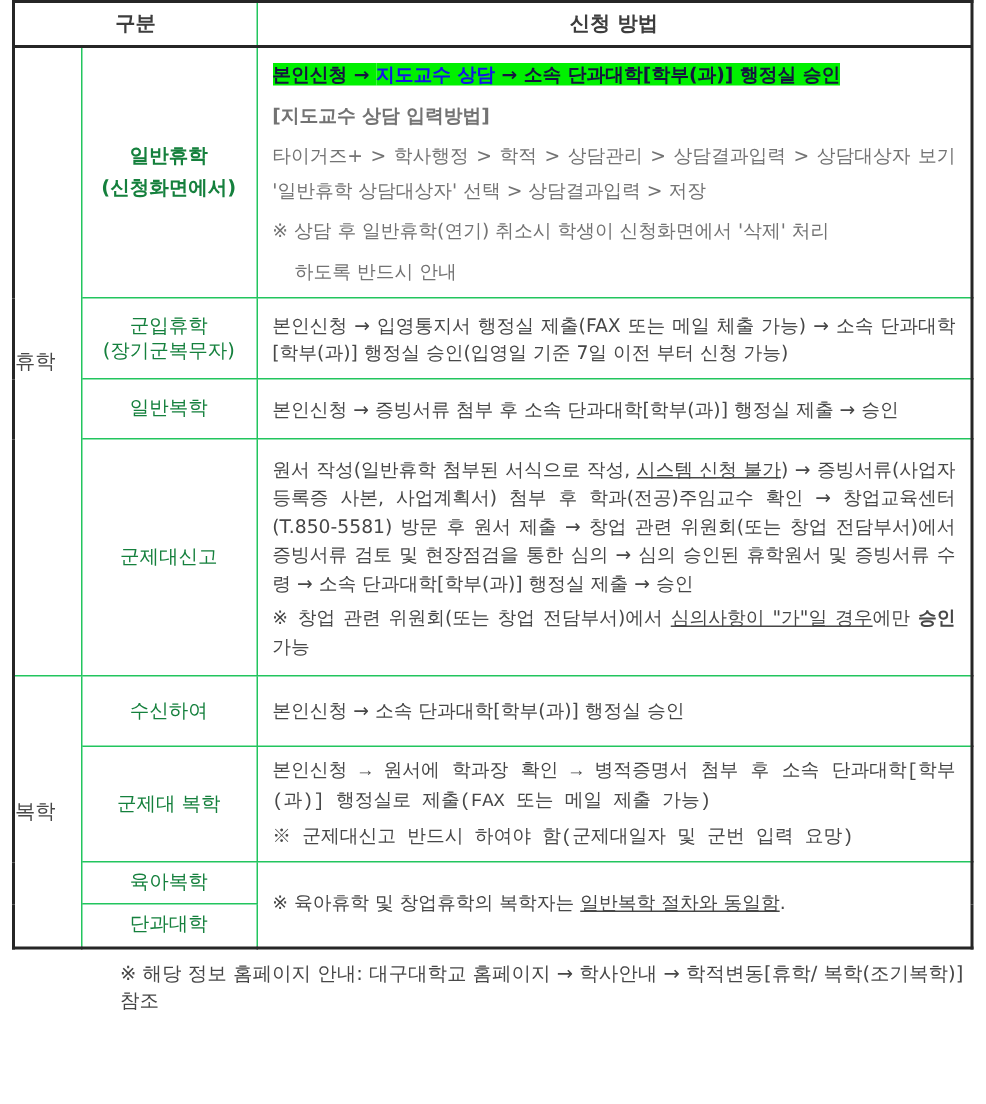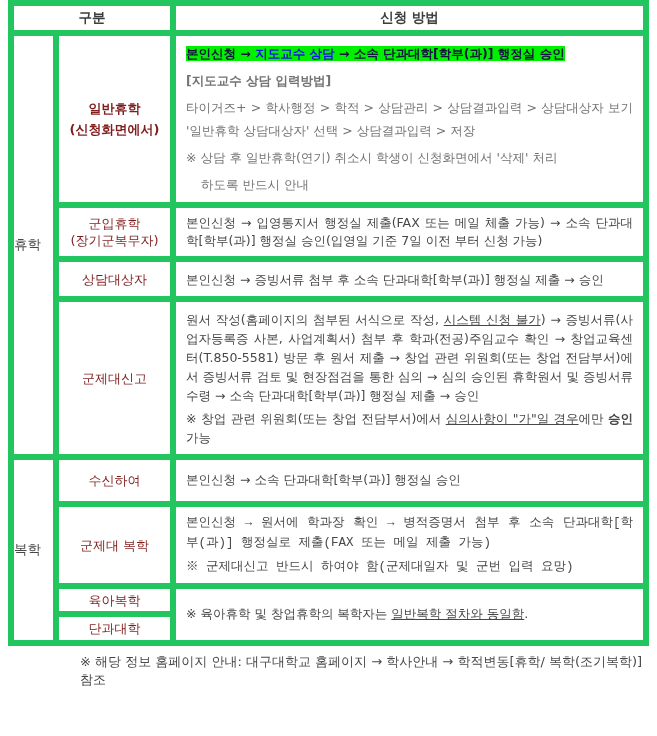--- a/index.html
+++ b/index.html
@@ -20,36 +20,36 @@
   .bu { font-weight:bold; text-decoration:underline; }
 
   
   table.doc {
     border-collapse:collapse;
     table-layout:fixed;
     width:641px;
     margin-left:8px;
     border:2px solid #262626;
   }
-  table.doc th, table.doc td { border:6px solid #22c55e; }
+  table.doc th, table.doc td { border:1px solid #22c55e; }
   tr.head th {
     height:30px; font-size:13.5px; font-weight:bold;
     text-align:center; vertical-align:middle; color:#3d3d3d;
     border-bottom:2px solid #262626;
   }
   col.c-group { width:45px; }
   col.c-label { width:117px; }
 
   td.group {
     text-align:left; vertical-align:middle;
     font-size:13.5px; color:#474747;
   }
   td.label {
     text-align:center; vertical-align:middle;
-    font-size:13px; line-height:17px; color:#7f1d1d;
+    font-size:13px; line-height:17px; color:#15803d;
   }
   td.label.big { line-height:21px; }
   td.label.bold { font-weight:bold; }
 
   td.content {
     font-size:12.5px; padding:2px 6px; color:#474747;
     vertical-align:middle; text-align:justify;
   }
   td.content p { margin:4px; }
   .vt { vertical-align:top; }
@@ -121,30 +121,30 @@
       <td class="label">
         <div>군입휴학</div>
         <div>(장기군복무자)</div>
       </td>
       <td class="content c2">
         <p>본인신청 → 입영통지서 행정실 제출(FAX 또는 메일 체출 가능) → 소속 단과대학[학부(과)] 행정실 승인(입영일 기준 7일 이전 부터 신청 가능)</p>
       </td>
     </tr>
 
     <tr class="r3">
-      <td class="label">상담대상자</td>
+      <td class="label">일반복학</td>
       <td class="content c3">
         <p>본인신청 → 증빙서류 첨부 후 소속 단과대학[학부(과)] 행정실 제출 → 승인</p>
       </td>
     </tr>
 
     <tr class="r4">
       <td class="label">군제대신고</td>
       <td class="content c4 vt">
-        <p><span>원서 작성(홈페이지의 첨부된 서식으로 작성, </span><span class="und">시스템 신청 불가</span><span>) → 증빙서류(사업자등록증 사본, 사업계획서) 첨부 후 학과(전공)주임교수 확인 → 창업교육센터(T.850-5581) 방문 후 원서 제출 → 창업 관련 위원회(또는 창업 전담부서)에서 증빙서류 검토 및 현장점검을 통한 심의 → 심의 승인된 휴학원서 및 증빙서류 수령 → 소속 단과대학[학부(과)] 행정실 제출 → 승인</span></p>
+        <p><span>원서 작성(일반휴학 첨부된 서식으로 작성, </span><span class="und">시스템 신청 불가</span><span>) → 증빙서류(사업자등록증 사본, 사업계획서) 첨부 후 학과(전공)주임교수 확인 → 창업교육센터(T.850-5581) 방문 후 원서 제출 → 창업 관련 위원회(또는 창업 전담부서)에서 증빙서류 검토 및 현장점검을 통한 심의 → 심의 승인된 휴학원서 및 증빙서류 수령 → 소속 단과대학[학부(과)] 행정실 제출 → 승인</span></p>
         <p class="notegap"><span>※ 창업 관련 위원회(또는 창업 전담부서)에서 </span><span class="und">심의사항이 "가"일 경우</span><span>에만 </span><span class="bold">승인</span><span> 가능</span></p>
       </td>
     </tr>
 
     <tr class="r5">
       <td class="group" rowspan="4">복학</td>
       <td class="label">수신하여</td>
       <td class="content">
         <p>본인신청 → 소속 단과대학[학부(과)] 행정실 승인</p>
       </td>

